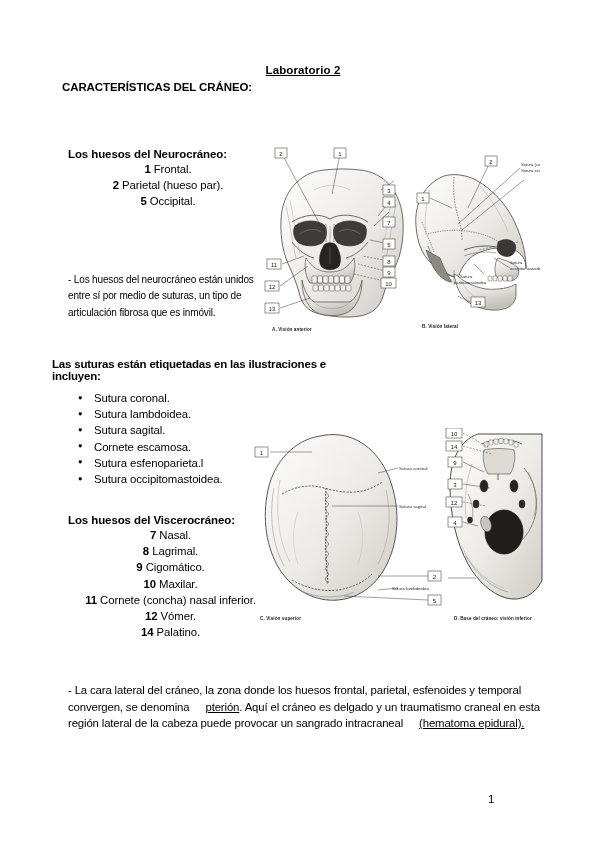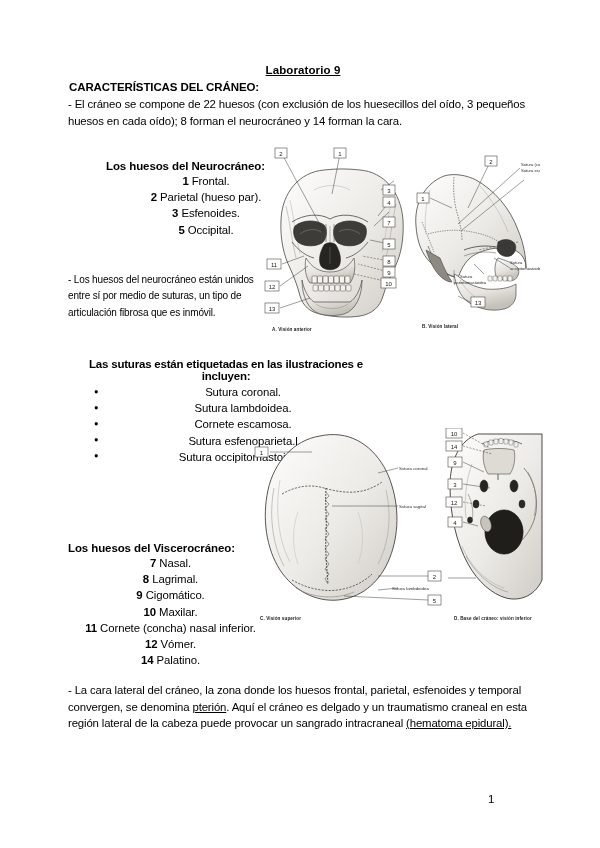--- a/index.html
+++ b/index.html
@@ -30,46 +30,44 @@
     width: 470px;
     text-align: center;
     font-size: 11.5px;
     font-weight: bold;
     letter-spacing: 0.1px;
   }
   .doc-title span { text-decoration: underline; }
 
   .heading-main {
     position: absolute;
-    left: 69px; top: 81px;
+    left: 62px; top: 81px;
     font-size: 11.5px;
     font-weight: bold;
     letter-spacing: -0.1px;
   }
 
   .intro-para {
     position: absolute;
     left: 68px; top: 96px;
     width: 472px;
     font-size: 11.4px;
     line-height: 16.5px;
     letter-spacing: -0.15px;
   }
 
   .sec-neuro {
     position: absolute;
-    left: 68px; top: 160px;
+    left: 68px; top: 148px;
     width: 200px;
-    margin-left: 38px;
   }
   .sec-visc {
     position: absolute;
     left: 68px; top: 514px;
     width: 205px;
-    margin-top: 28px;
   }
   .list-head {
     font-size: 11.5px;
     font-weight: bold;
     letter-spacing: -0.1px;
     margin-bottom: 1px;
   }
   .num-item {
     font-size: 11.4px;
     line-height: 16.2px;
@@ -83,32 +81,31 @@
     position: absolute;
     left: 68px; top: 272px;
     width: 195px;
     font-size: 10px;
     line-height: 16.4px;
     letter-spacing: -0.15px;
   }
 
   .sec-sutures {
     position: absolute;
-    left: 76px; top: 358px;
+    left: 52px; top: 358px;
     width: 300px;
-    text-align: center;
   }
   .sut-head {
     font-size: 11.5px;
     font-weight: bold;
     letter-spacing: -0.2px;
     margin-bottom: 2px;
   }
   ul.sut-list {
-    margin: 0;
+    margin: 8px;
     padding-left: 34px;
     list-style: none;
   }
   ul.sut-list li {
     font-size: 11.4px;
     line-height: 16.2px;
     letter-spacing: -0.1px;
     position: relative;
   }
   ul.sut-list li::before {
@@ -120,21 +117,21 @@
   }
 
   .final-para {
     position: absolute;
     left: 68px; top: 682px;
     width: 472px;
     font-size: 11.4px;
     line-height: 16.5px;
     letter-spacing: -0.15px;
   }
-  .final-para u { text-decoration: underline; }
+  .final-para u { text-decoration: underline; margin-left: 13px; }
 
   .page-num {
     position: absolute;
     left: 488px; top: 793px;
     font-size: 11.4px;
   }
 
   
   .fig {
     position: absolute;
@@ -150,41 +147,40 @@
     color: #1a1a1a;
     letter-spacing: 0.1px;
     white-space: nowrap;
   }
 </style>
 </head>
 <body>
 
 <div class="page">
 
-  <div class="doc-title"><span>Laboratorio 9</span></div>
+  <div class="doc-title"><span>Laboratorio 2</span></div>
 
   <div class="heading-main">CARACTERÍSTICAS DEL CRÁNEO:</div>
 
-  <div class="intro-para">- El cráneo se compone de 22 huesos (con exclusión de los huesecillos del oído, 3 pequeños huesos en cada oído); 8 forman el neurocráneo y 14 forman la cara.</div>
 
   <div class="sec-neuro">
     <div class="list-head">Los huesos del Neurocráneo:</div>
     <div class="num-item"><b>1</b> <span>Frontal.</span></div>
     <div class="num-item"><b>2</b> <span>Parietal (hueso par).</span></div>
-    <div class="num-item"><b>3</b> <span>Esfenoides.</span></div>
     <div class="num-item"><b>5</b> <span>Occipital.</span></div>
   </div>
 
   <div class="note-para">- Los huesos del neurocráneo están unidos entre sí por medio de suturas, un tipo de articulación fibrosa que es inmóvil.</div>
 
   <div class="sec-sutures">
     <div class="sut-head">Las suturas están etiquetadas en las ilustraciones e incluyen:</div>
     <ul class="sut-list">
       <li>Sutura coronal.</li>
       <li>Sutura lambdoidea.</li>
+      <li>Sutura sagital.</li>
       <li>Cornete escamosa.</li>
       <li>Sutura esfenoparieta.l</li>
       <li>Sutura occipitomastoidea.</li>
     </ul>
   </div>
 
   <div class="sec-visc">
     <div class="list-head">Los huesos del Viscerocráneo:</div>
     <div class="num-item"><b>7</b> <span>Nasal.</span></div>
     <div class="num-item"><b>8</b> <span>Lagrimal.</span></div>

